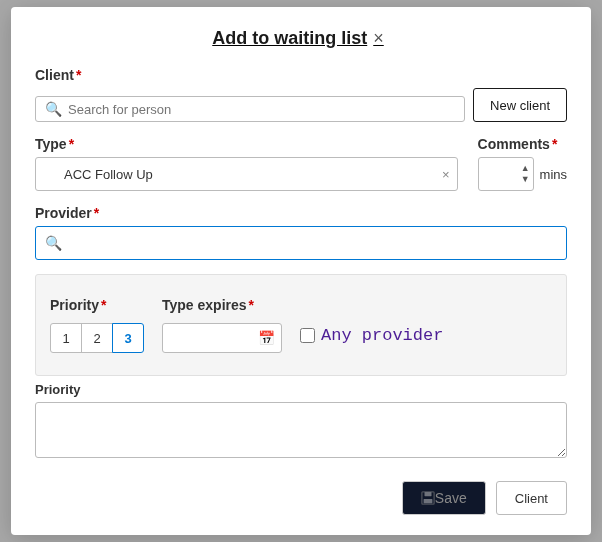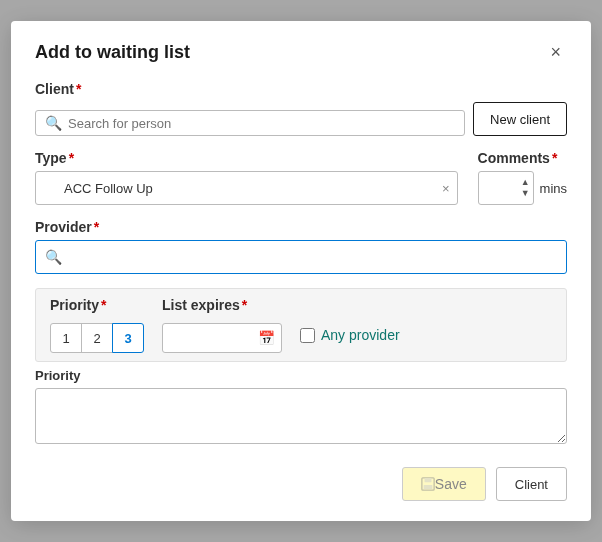--- a/index.html
+++ b/index.html
@@ -32,22 +32,23 @@
       border-radius: 4px;
       width: 580px;
       padding: 20px 24px 20px 24px;
       box-shadow: 0 4px 24px rgba(0,0,0,0.18);
       position: relative;
     }
 
     .modal-header {
       display: flex;
       align-items: center;
-      justify-content: space-between;
+      justify-content: center;
       margin-bottom: 18px;
+      text-decoration: underline;
     }
 
     .modal-title {
       font-size: 18px;
       font-weight: 600;
       color: #1a1a1a;
     }
 
     .close-btn {
       background: none;
@@ -237,21 +238,21 @@
       transform: translateY(-50%);
       color: #888;
       font-size: 14px;
       pointer-events: none;
     }
 
     .priority-section {
       background: #f5f5f5;
       border: 1px solid #e0e0e0;
       border-radius: 3px;
-      padding: 8px 14px;
+      padding: 22px 14px;
       margin-top: 14px;
       margin-bottom: 6px;
     }
 
     .priority-list-row {
       display: flex;
       align-items: center;
       gap: 18px;
     }
 
@@ -334,22 +335,23 @@
       pointer-events: none;
     }
 
     .any-provider-checkbox {
       width: 15px;
       height: 15px;
       cursor: pointer;
     }
 
     .any-provider-label {
-      font-size: 14px;
-      color: #0f766e;
+      font-size: 17px;
+      color: #4c1d95;
+      font-family: Liberation Mono, monospace;
     }
 
     .comments-section {
       margin-bottom: 20px;
     }
 
     .comments-textarea {
       width: 100%;
       height: 56px;
       border: 1px solid #bbb;
@@ -364,21 +366,21 @@
     .footer-row {
       display: flex;
       justify-content: flex-end;
       gap: 10px;
       align-items: center;
     }
 
     .save-btn {
       height: 34px;
       padding: 0 18px;
-      background: #fef9c3;
+      background: #0f172a;
       border: 1px solid #ccc;
       border-radius: 3px;
       cursor: pointer;
       font-size: 13px;
       color: #888;
       display: flex;
       align-items: center;
       gap: 0;
     }
 
@@ -469,21 +471,21 @@
             <span>Priority</span><span class="required-star">*</span>
           </div>
           <div class="priority-buttons">
             <button class="priority-btn">1</button>
             <button class="priority-btn">2</button>
             <button class="priority-btn active">3</button>
           </div>
         </div>
         <div class="list-expires-group">
           <div class="field-label">
-            <span>List expires</span><span class="required-star">*</span>
+            <span>Type expires</span><span class="required-star">*</span>
           </div>
           <div class="date-input-wrap">
             <input class="date-input" type="text" style="">
             <span class="calendar-icon">📅</span>
           </div>
         </div>
         <div class="any-provider-group">
           <input type="checkbox" class="any-provider-checkbox" style="">
           <label class="any-provider-label">Any provider</label>
         </div>

